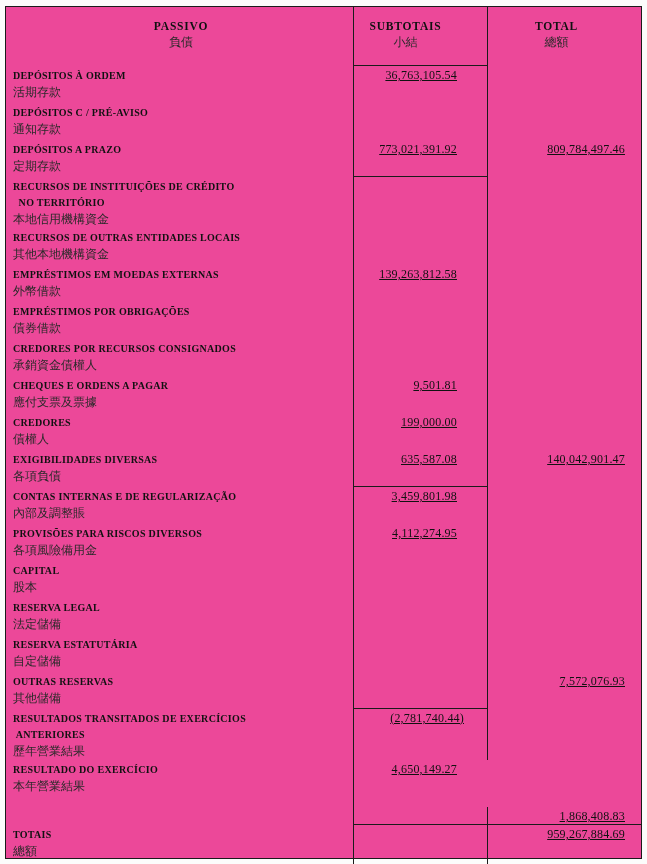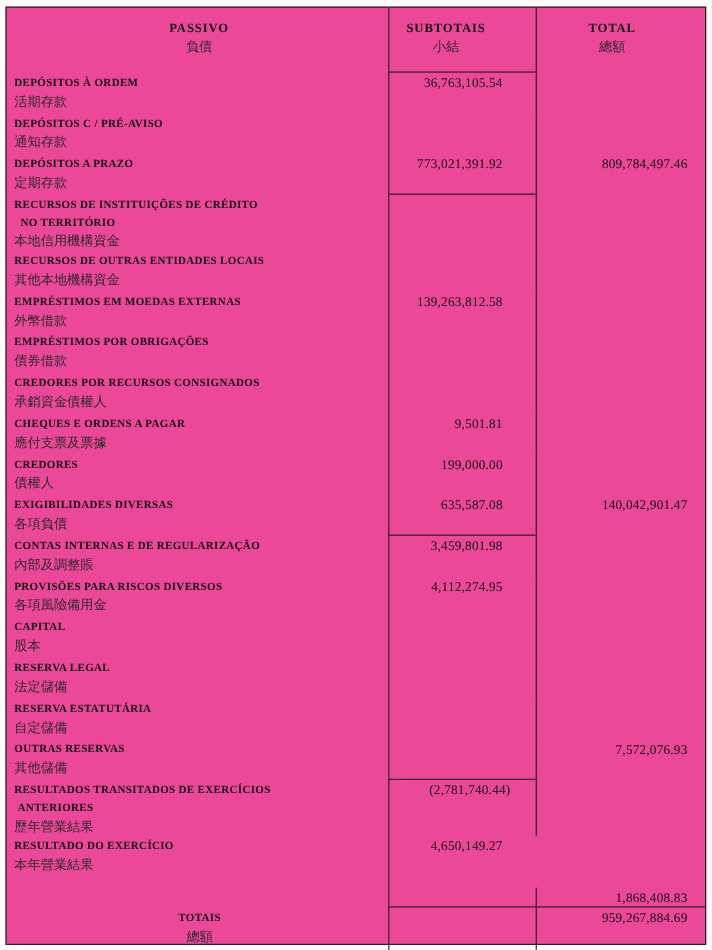--- a/index.html
+++ b/index.html
@@ -31,32 +31,32 @@
   .col-sub  { width: 134px; border-left: 1px solid #1b1b1b; text-align: right; padding: 2px 30px 0 0; }
   .col-total{ flex: 1;      border-left: 1px solid #1b1b1b; text-align: right; padding: 2px 16px 0 0; }
   .pt {
     font-weight: bold;
     font-size: 10px;
     line-height: 16px;
     letter-spacing: 0.3px;
     white-space: pre-wrap;
   }
   .zh { font-size: 12px; line-height: 16px; color: #2a2a2a; }
-  .num { font-size: 12px; line-height: 15px; letter-spacing: 0.2px; }
+  .num { font-size: 12px; line-height: 15px; letter-spacing: 0.2px; text-decoration: underline; }
   
   .row.header { height: 59px; min-height: 59px; }
   .row.header .cell { text-align: center; padding-top: 11px; }
   .row.header .pt { font-size: 11.5px; letter-spacing: 0.8px; }
   
   .rule-sub  .col-sub   { border-bottom: 1px solid #1b1b1b; }
   .rule-total .col-total{ border-bottom: 1px solid #1b1b1b; margin-top: 47px; }
   
   .paren .col-sub { padding-right: 23px; }
   
-  .totals-row .col-pt { text-align: center; padding-right: 3px; }
+  .totals-row .col-pt { text-align: left; padding-right: 3px; }
 </style>
 </head>
 <body>
 
 <div class="sheet">
 
   <div class="row header rule-sub">
     <div class="cell col-pt">
       <div class="pt">PASSIVO</div>
       <div class="zh">負債</div>

